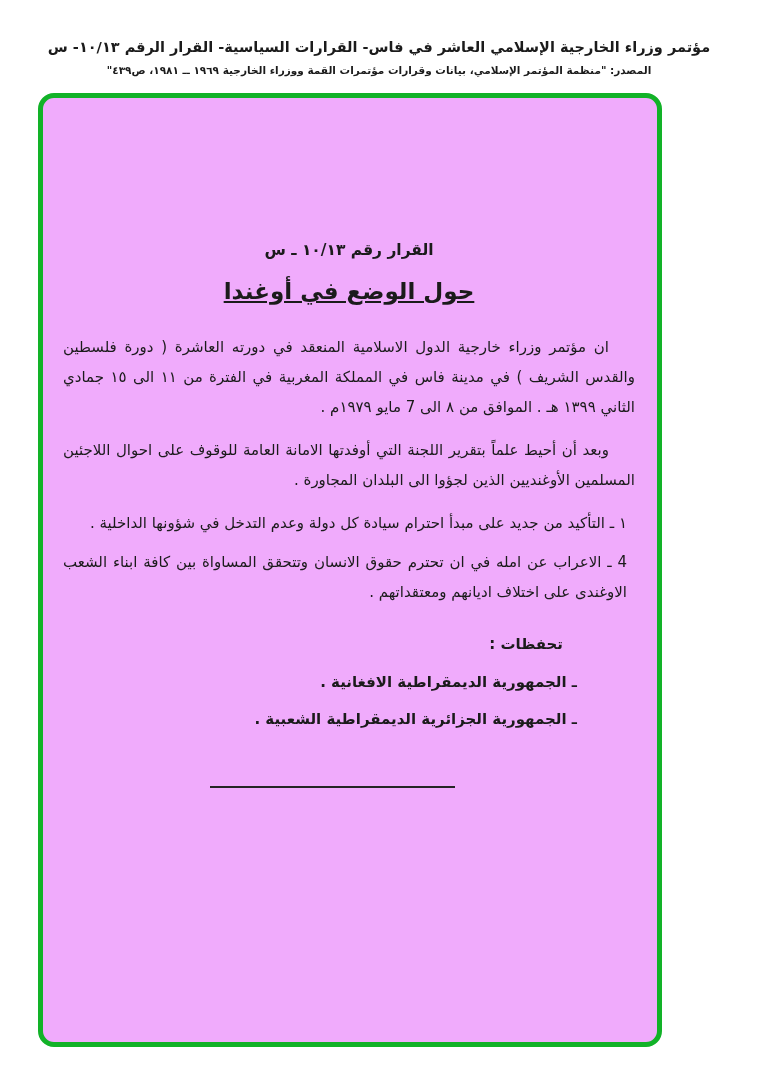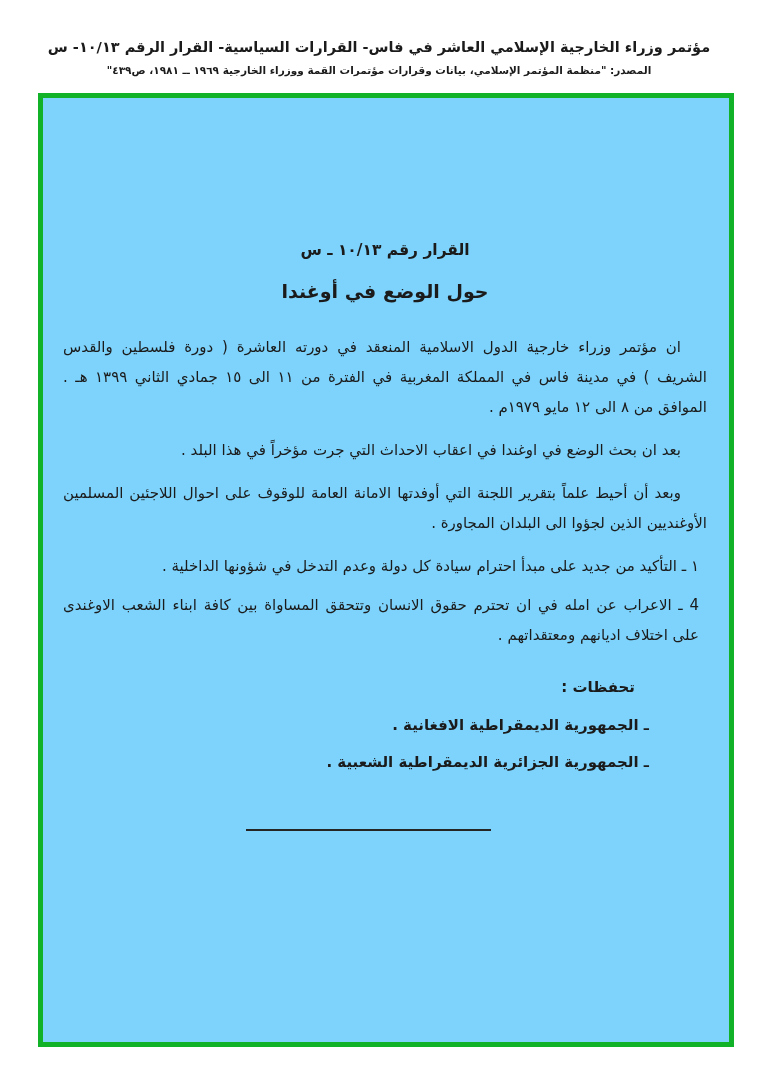--- a/index.html
+++ b/index.html
@@ -15,46 +15,47 @@
     text-align: center;
     padding-top: 24px;
     font-weight: bold;
     direction: rtl;
   }
   .header-line1 { font-size: 14.5px; line-height: 22px; letter-spacing: 0; margin-top: 12px; }
   .header-line2 { font-size: 10.5px; line-height: 16px; margin-top: 4px; }
   .doc-frame {
     position: absolute;
     left: 38px; top: 93px;
-    width: 696px; height: 954px;
+    width: 624px; height: 954px;
     border: 5px solid #12b228;
-    border-radius: 0;
+    border-radius: 16px;
     box-sizing: border-box;
-    background: #7dd3fc;
+    background: #f0abfc;
   }
   .doc-content {
     direction: rtl;
     padding: 140px 22px 0 20px;
     font-size: 15px;
     line-height: 30px;
     text-align: justify;
   }
   .res-number {
     text-align: center;
     font-size: 15.5px;
     font-weight: bold;
     margin: 0 0 16px 0;
     line-height: 24px;
   }
   .res-title {
     text-align: center;
-    font-size: 19px;
+    font-size: 23px;
     font-weight: bold;
     margin: 0 0 28px 0;
     line-height: 26px;
+    text-decoration: underline;
   }
   .para { margin: 0 0 13px 0; }
   .indent { text-indent: 26px; }
   .label {
     font-weight: bold;
     text-align: right;
     margin: 14px 0 8px 0;
   }
   .item { margin: 0 8px 9px 0; }
   .reservations-label { margin-right: 72px; margin-top: 22px; }
@@ -76,22 +77,21 @@
 <div class="page-header" dir="rtl" lang="ar">
   <div class="header-line1">مؤتمر وزراء الخارجية الإسلامي العاشر في فاس- القرارات السياسية- القرار الرقم ١٠/١٣- س</div>
   <div class="header-line2">المصدر: "منظمة المؤتمر الإسلامي، بيانات وقرارات مؤتمرات القمة ووزراء الخارجية ١٩٦٩ ــ ١٩٨١، ص٤٣٩"</div>
 </div>
 
 <div class="doc-frame" style="border-color: rgb(18, 178, 40);">
   <div class="doc-content" lang="ar">
     <div class="res-number">القرار رقم ١٠/١٣ ـ س</div>
     <div class="res-title">حول الوضع في أوغندا</div>
 
-    <p class="para indent">ان مؤتمر وزراء خارجية الدول الاسلامية المنعقد في دورته العاشرة ( دورة فلسطين والقدس الشريف ) في مدينة فاس في المملكة المغربية في الفترة من ١١ الى ١٥ جمادي الثاني ١٣٩٩ هـ . الموافق من ٨ الى ١٢ مايو ١٩٧٩م .</p>
-    <p class="para indent">بعد ان بحث الوضع في اوغندا في اعقاب الاحداث التي جرت مؤخراً في هذا البلد .</p>
+    <p class="para indent">ان مؤتمر وزراء خارجية الدول الاسلامية المنعقد في دورته العاشرة ( دورة فلسطين والقدس الشريف ) في مدينة فاس في المملكة المغربية في الفترة من ١١ الى ١٥ جمادي الثاني ١٣٩٩ هـ . الموافق من ٨ الى 7 مايو ١٩٧٩م .</p>
     <p class="para indent">وبعد أن أحيط علماً بتقرير اللجنة التي أوفدتها الامانة العامة للوقوف على احوال اللاجئين المسلمين الأوغنديين الذين لجؤوا الى البلدان المجاورة .</p>
 
     <p class="para item">١ ـ التأكيد من جديد على مبدأ احترام سيادة كل دولة وعدم التدخل في شؤونها الداخلية .</p>
     <p class="para item">4 ـ الاعراب عن امله في ان تحترم حقوق الانسان وتتحقق المساواة بين كافة ابناء الشعب الاوغندى على اختلاف اديانهم ومعتقداتهم .</p>
 
     <p class="label reservations-label">تحفظات :</p>
     <p class="reservation">ـ الجمهورية الديمقراطية الافغانية .</p>
     <p class="reservation">ـ الجمهورية الجزائرية الديمقراطية الشعبية .</p>
 
     <div class="separator"></div>

